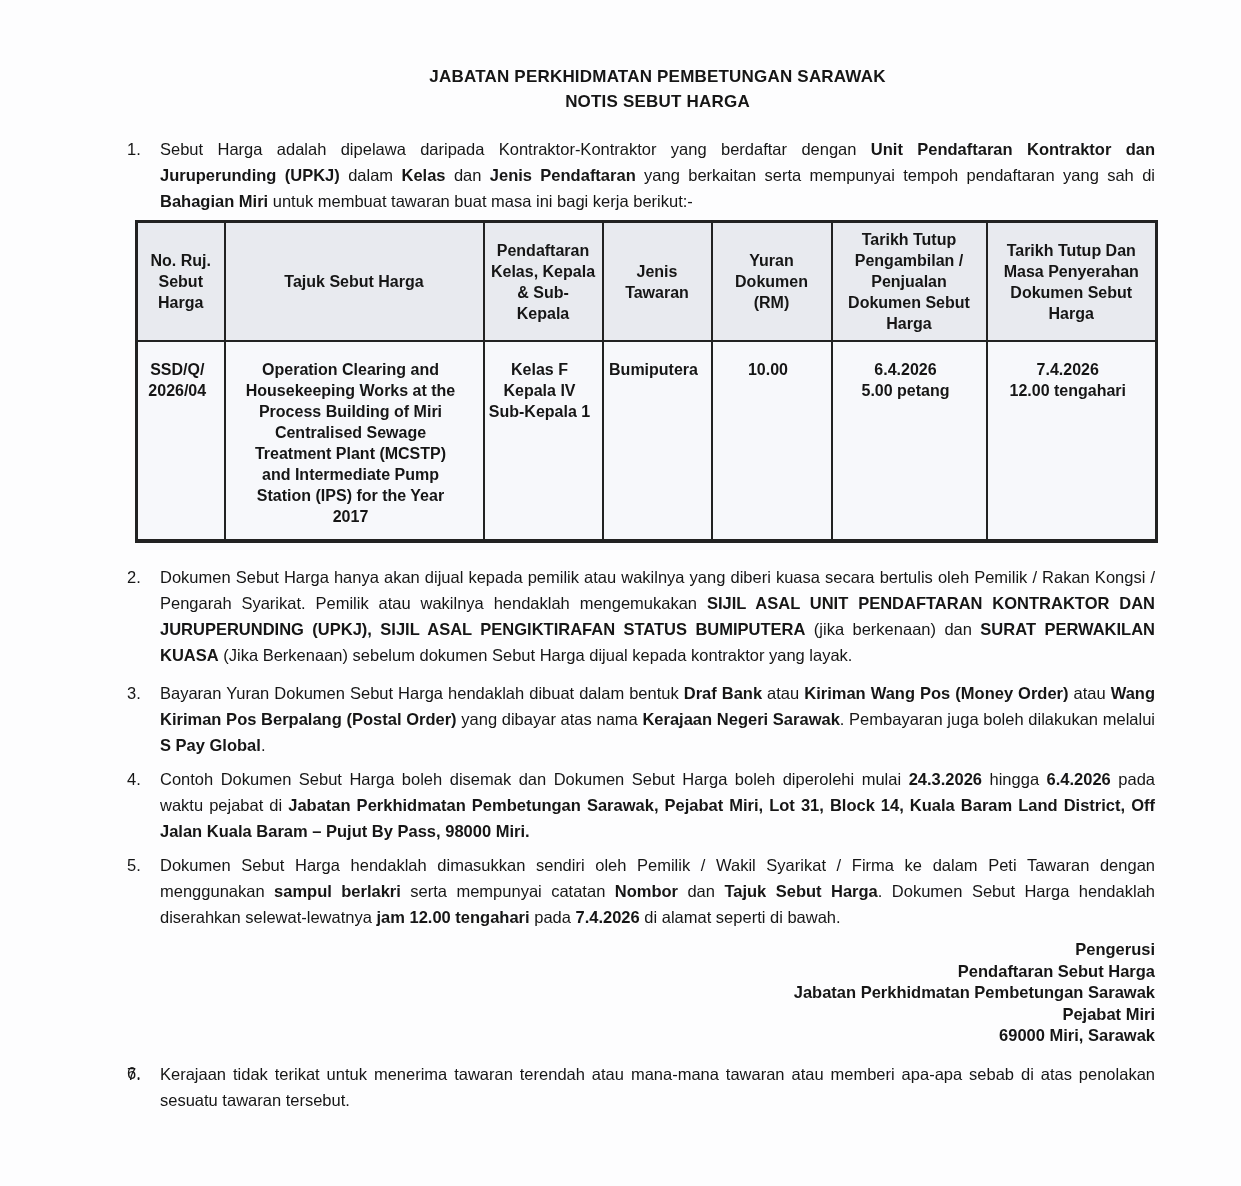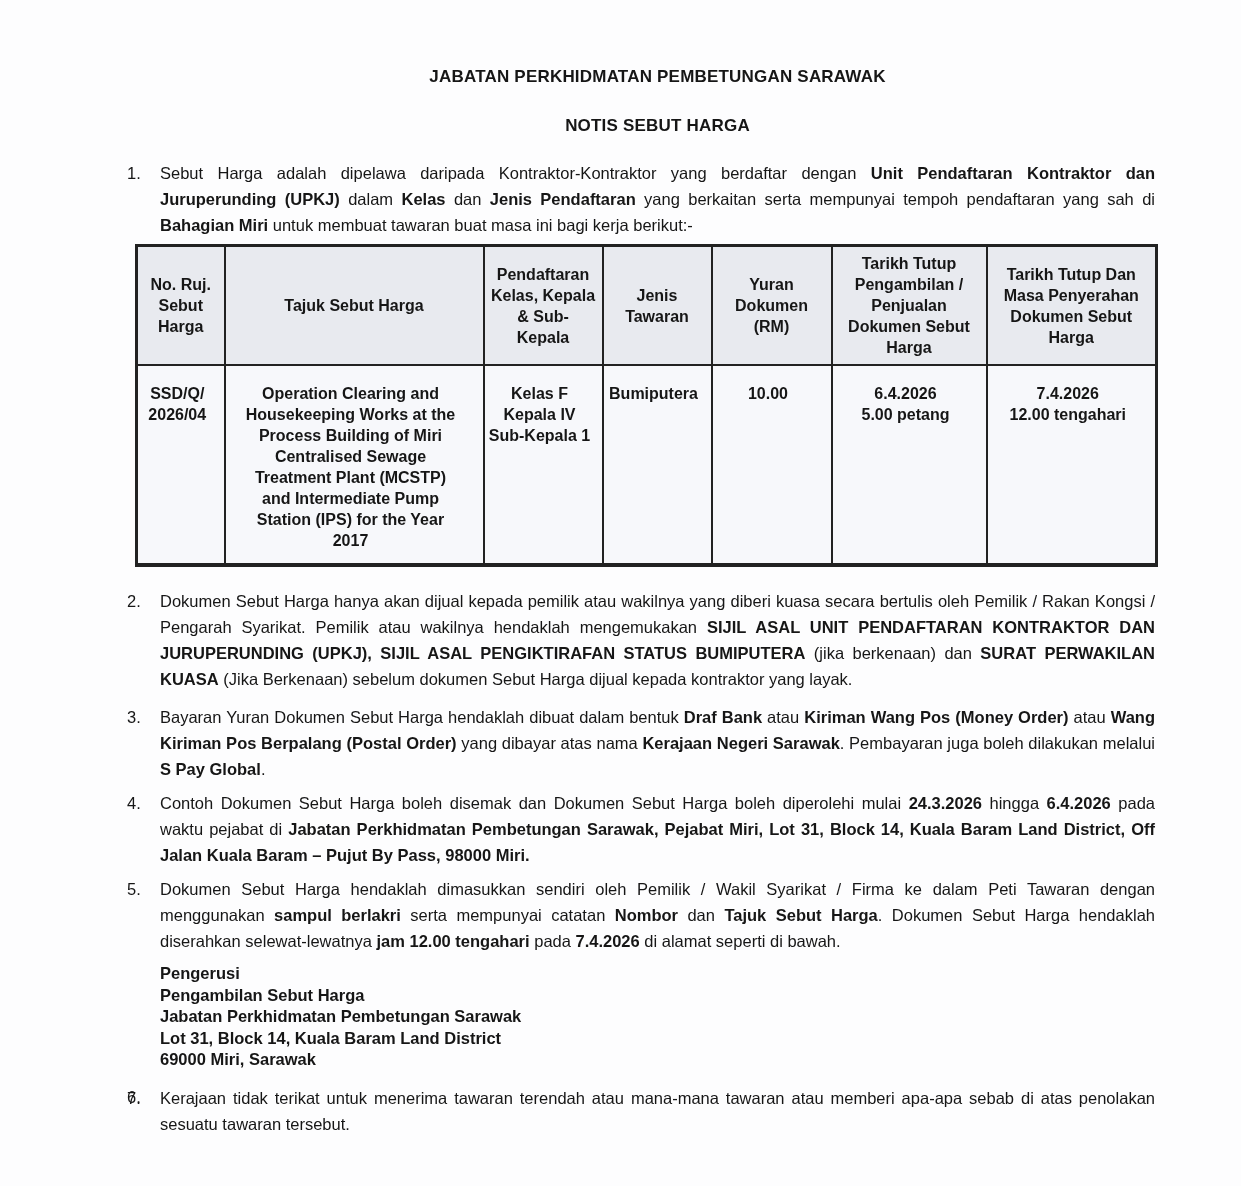--- a/index.html
+++ b/index.html
@@ -14,21 +14,21 @@
   body{
     background:var(--page-bg);
     color:var(--text);
     font-family:"Liberation Sans","DejaVu Sans",sans-serif;
     font-size:16.5px;
     line-height:26px;
   }
   .doc{padding:66px 86px 0 127px;}
   .titles{margin-left:33px;text-align:center;}
   .title{font-weight:bold;font-size:17px;line-height:21px;letter-spacing:.2px;}
-  .title.sub{margin-top:28px;}
+  .title.sub{margin-top:4px;}
   .item{position:relative;padding-left:33px;text-align:justify;}
   .item .num{position:absolute;left:0;top:0;}
   .item.first{margin-top:24px;}
   .b{font-weight:bold;}
   .i{}
   table.tender{
     border-collapse:collapse;
     table-layout:fixed;
     width:1020px;
     margin:6px 0 0 8px;
@@ -56,21 +56,21 @@
     vertical-align:top;
     padding:17px 10px 12px 3px;
     height:186px;
   }
   .gap-after-table{margin-top:21px;}
   .gap{margin-top:12px;}
   .gap-sm{margin-top:8px;}
   .address{
     margin-left:33px;
     margin-top:9px;
-    text-align:left;
+    text-align:right;
     font-weight:bold;
     line-height:21.5px;
     font-size:16.5px;
   }
   .item.six{margin-top:13px;}
   .item.seven{margin-top:14px;}
 </style>
 </head>
 <body>
 
@@ -162,23 +162,23 @@
     <span class="txt"><span>Contoh Dokumen Sebut Harga boleh disemak dan Dokumen Sebut Harga boleh diperolehi mulai </span><span class="b">24.3.2026</span><span> hingga </span><span class="b">6.4.2026</span><span> pada waktu pejabat di </span><span class="b">Jabatan Perkhidmatan Pembetungan Sarawak, Pejabat Miri, Lot 31, Block 14, Kuala Baram Land District, Off Jalan Kuala Baram – Pujut By Pass, 98000 Miri.</span></span>
   </div>
 
   <div class="item gap-sm">
     <span class="num">5.</span>
     <span class="txt"><span>Dokumen Sebut Harga hendaklah dimasukkan sendiri oleh Pemilik / Wakil Syarikat / Firma ke dalam Peti Tawaran dengan menggunakan </span><span class="b">sampul berlakri</span><span> serta mempunyai catatan </span><span class="b">Nombor</span><span> dan </span><span class="b">Tajuk Sebut Harga</span><span>. Dokumen Sebut Harga hendaklah diserahkan selewat-lewatnya </span><span class="b">jam 12.00 tengahari</span><span> pada </span><span class="b">7.4.2026</span><span> di alamat seperti di bawah.</span></span>
   </div>
 
   <div class="address">
     <div>Pengerusi</div>
-    <div>Pengambilan Sebut Harga</div>
+    <div>Pendaftaran Sebut Harga</div>
     <div>Jabatan Perkhidmatan Pembetungan Sarawak</div>
-    <div>Lot 31, Block 14, Kuala Baram Land District</div>
+    <div>Pejabat Miri</div>
     <div>69000 Miri, Sarawak</div>
   </div>
 
   <div class="item six">
     <span class="num">6.</span>
   </div>
 
   <div class="item seven">
     <span class="num">7.</span>
     <span class="txt"><span>Kerajaan tidak terikat untuk menerima tawaran terendah atau mana-mana tawaran atau memberi apa-apa sebab di atas penolakan sesuatu tawaran tersebut.</span></span>

